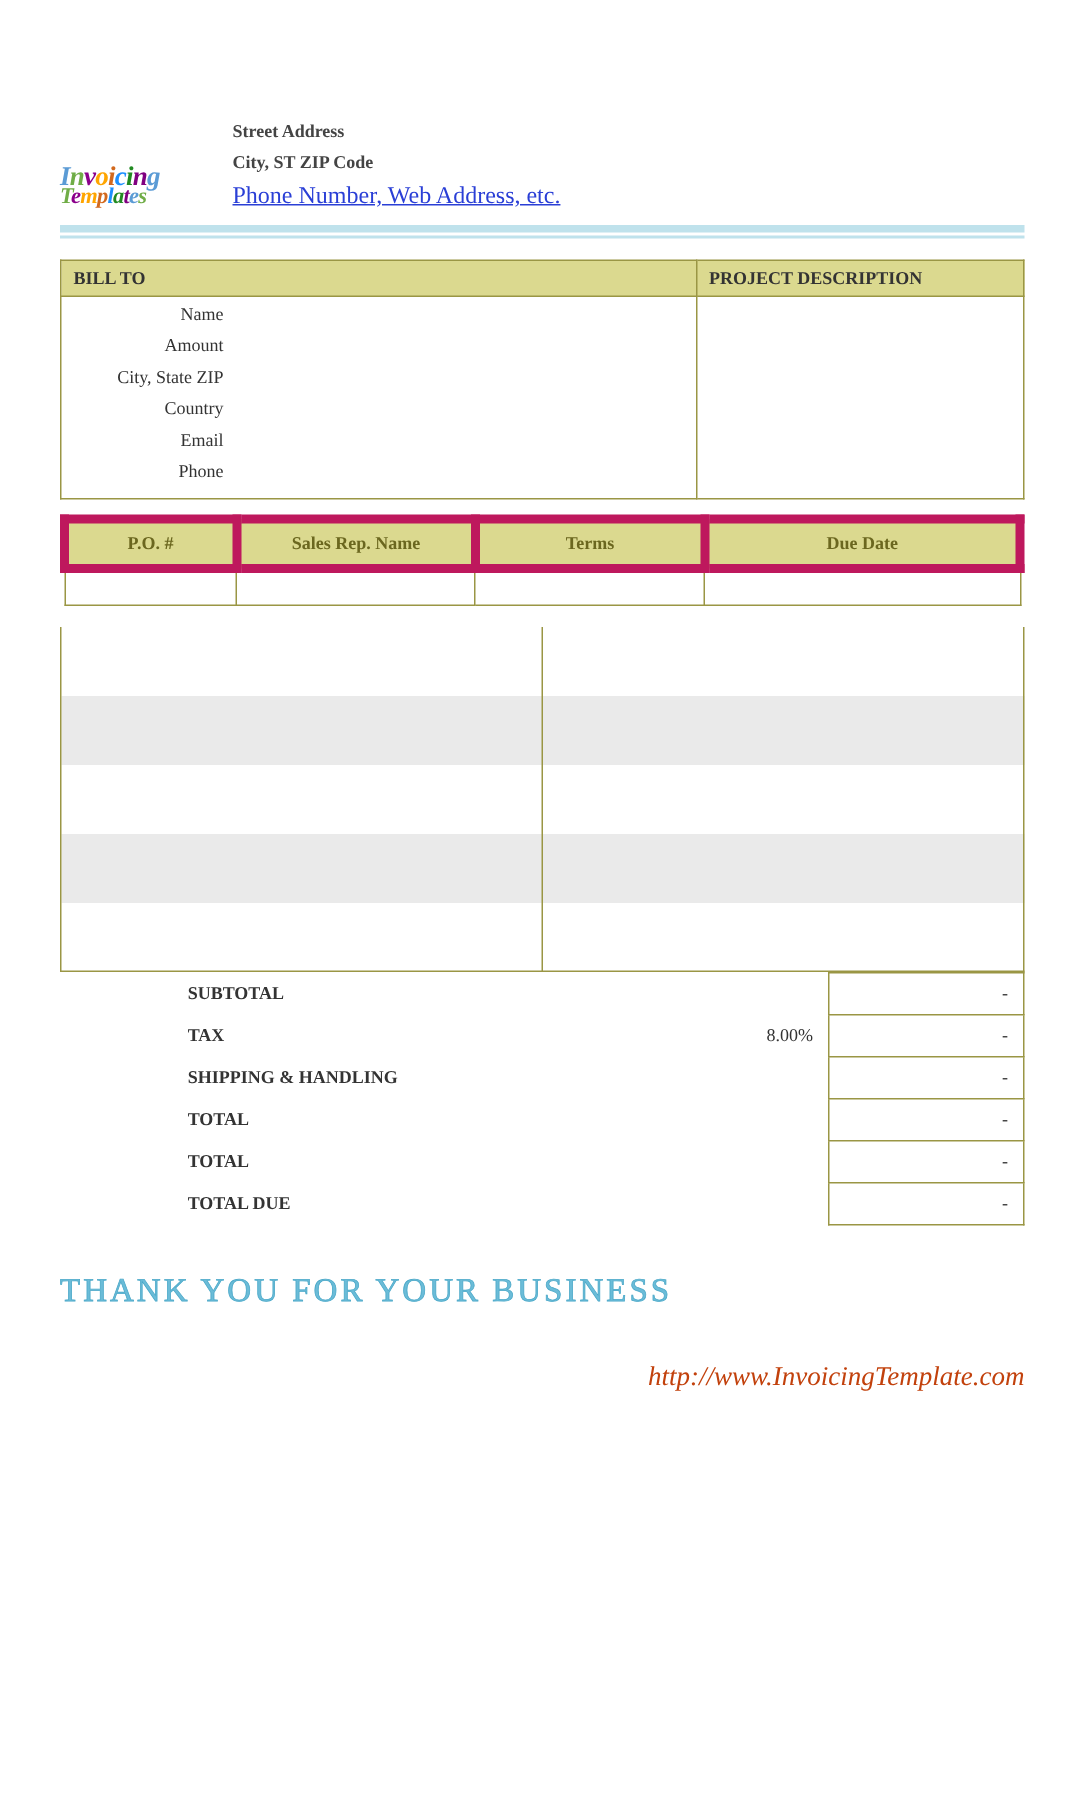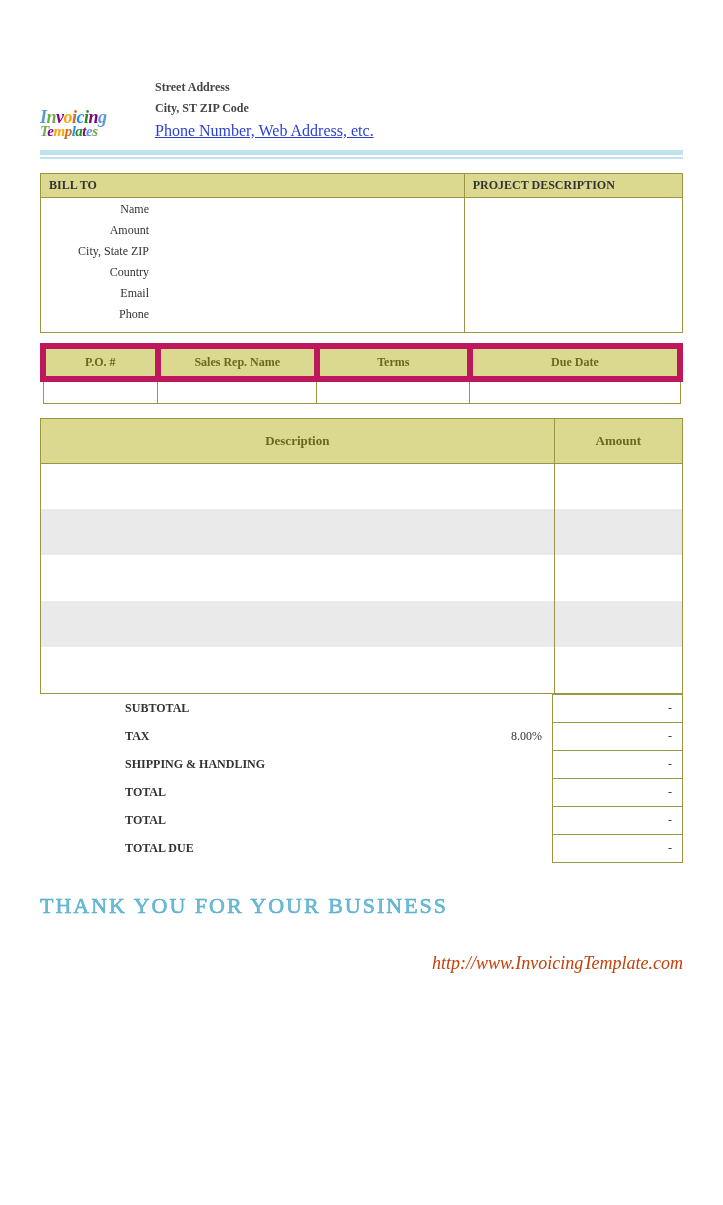--- a/index.html
+++ b/index.html
@@ -225,24 +225,20 @@
     <td></td>
     <td></td>
     <td></td>
     <td></td>
   </tr>
 </tbody>
   </table>
 
 <table class="items-tbl">
   <tbody>
-      <tr>
-    <th style="width:80%">Description</th>
-    <th>Amount</th>
-  </tr>
   <tr>
         <td class="row-cell"></td>
         <td class="row-cell"></td>
       </tr>
   <tr class="alt">
         <td class="row-cell"></td>
         <td class="row-cell"></td>
       </tr>
   <tr>
         <td class="row-cell"></td>

